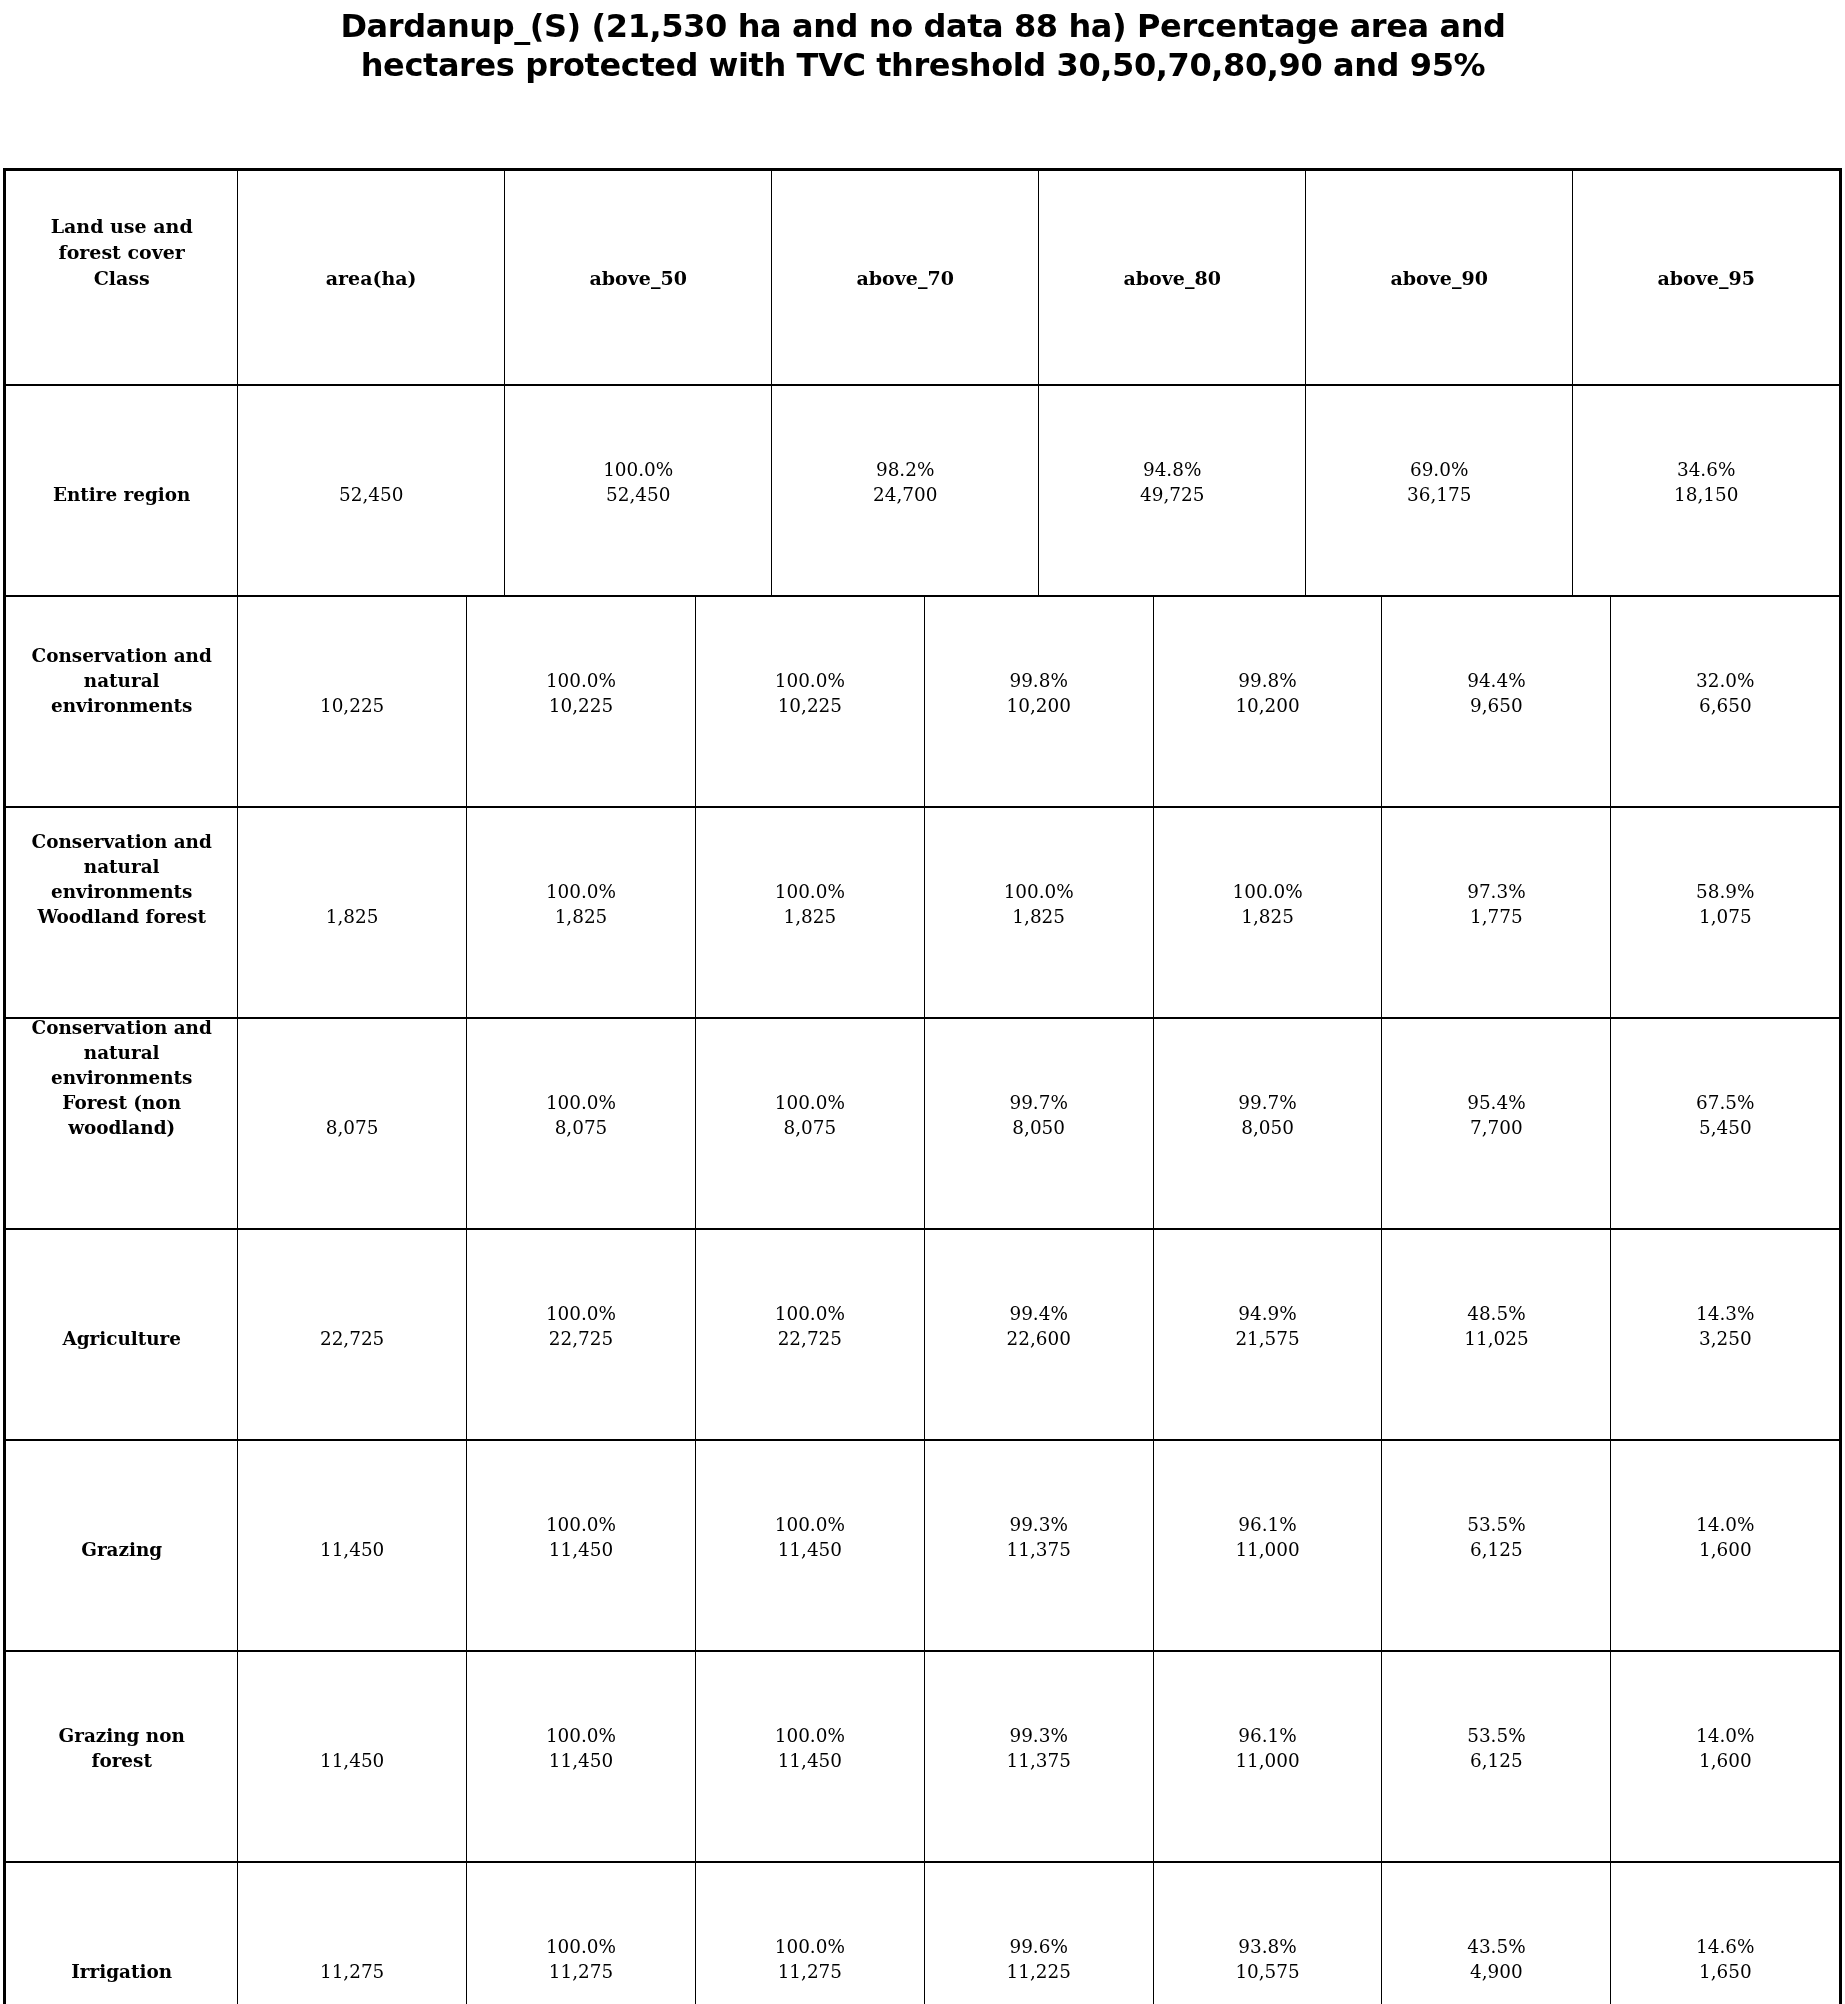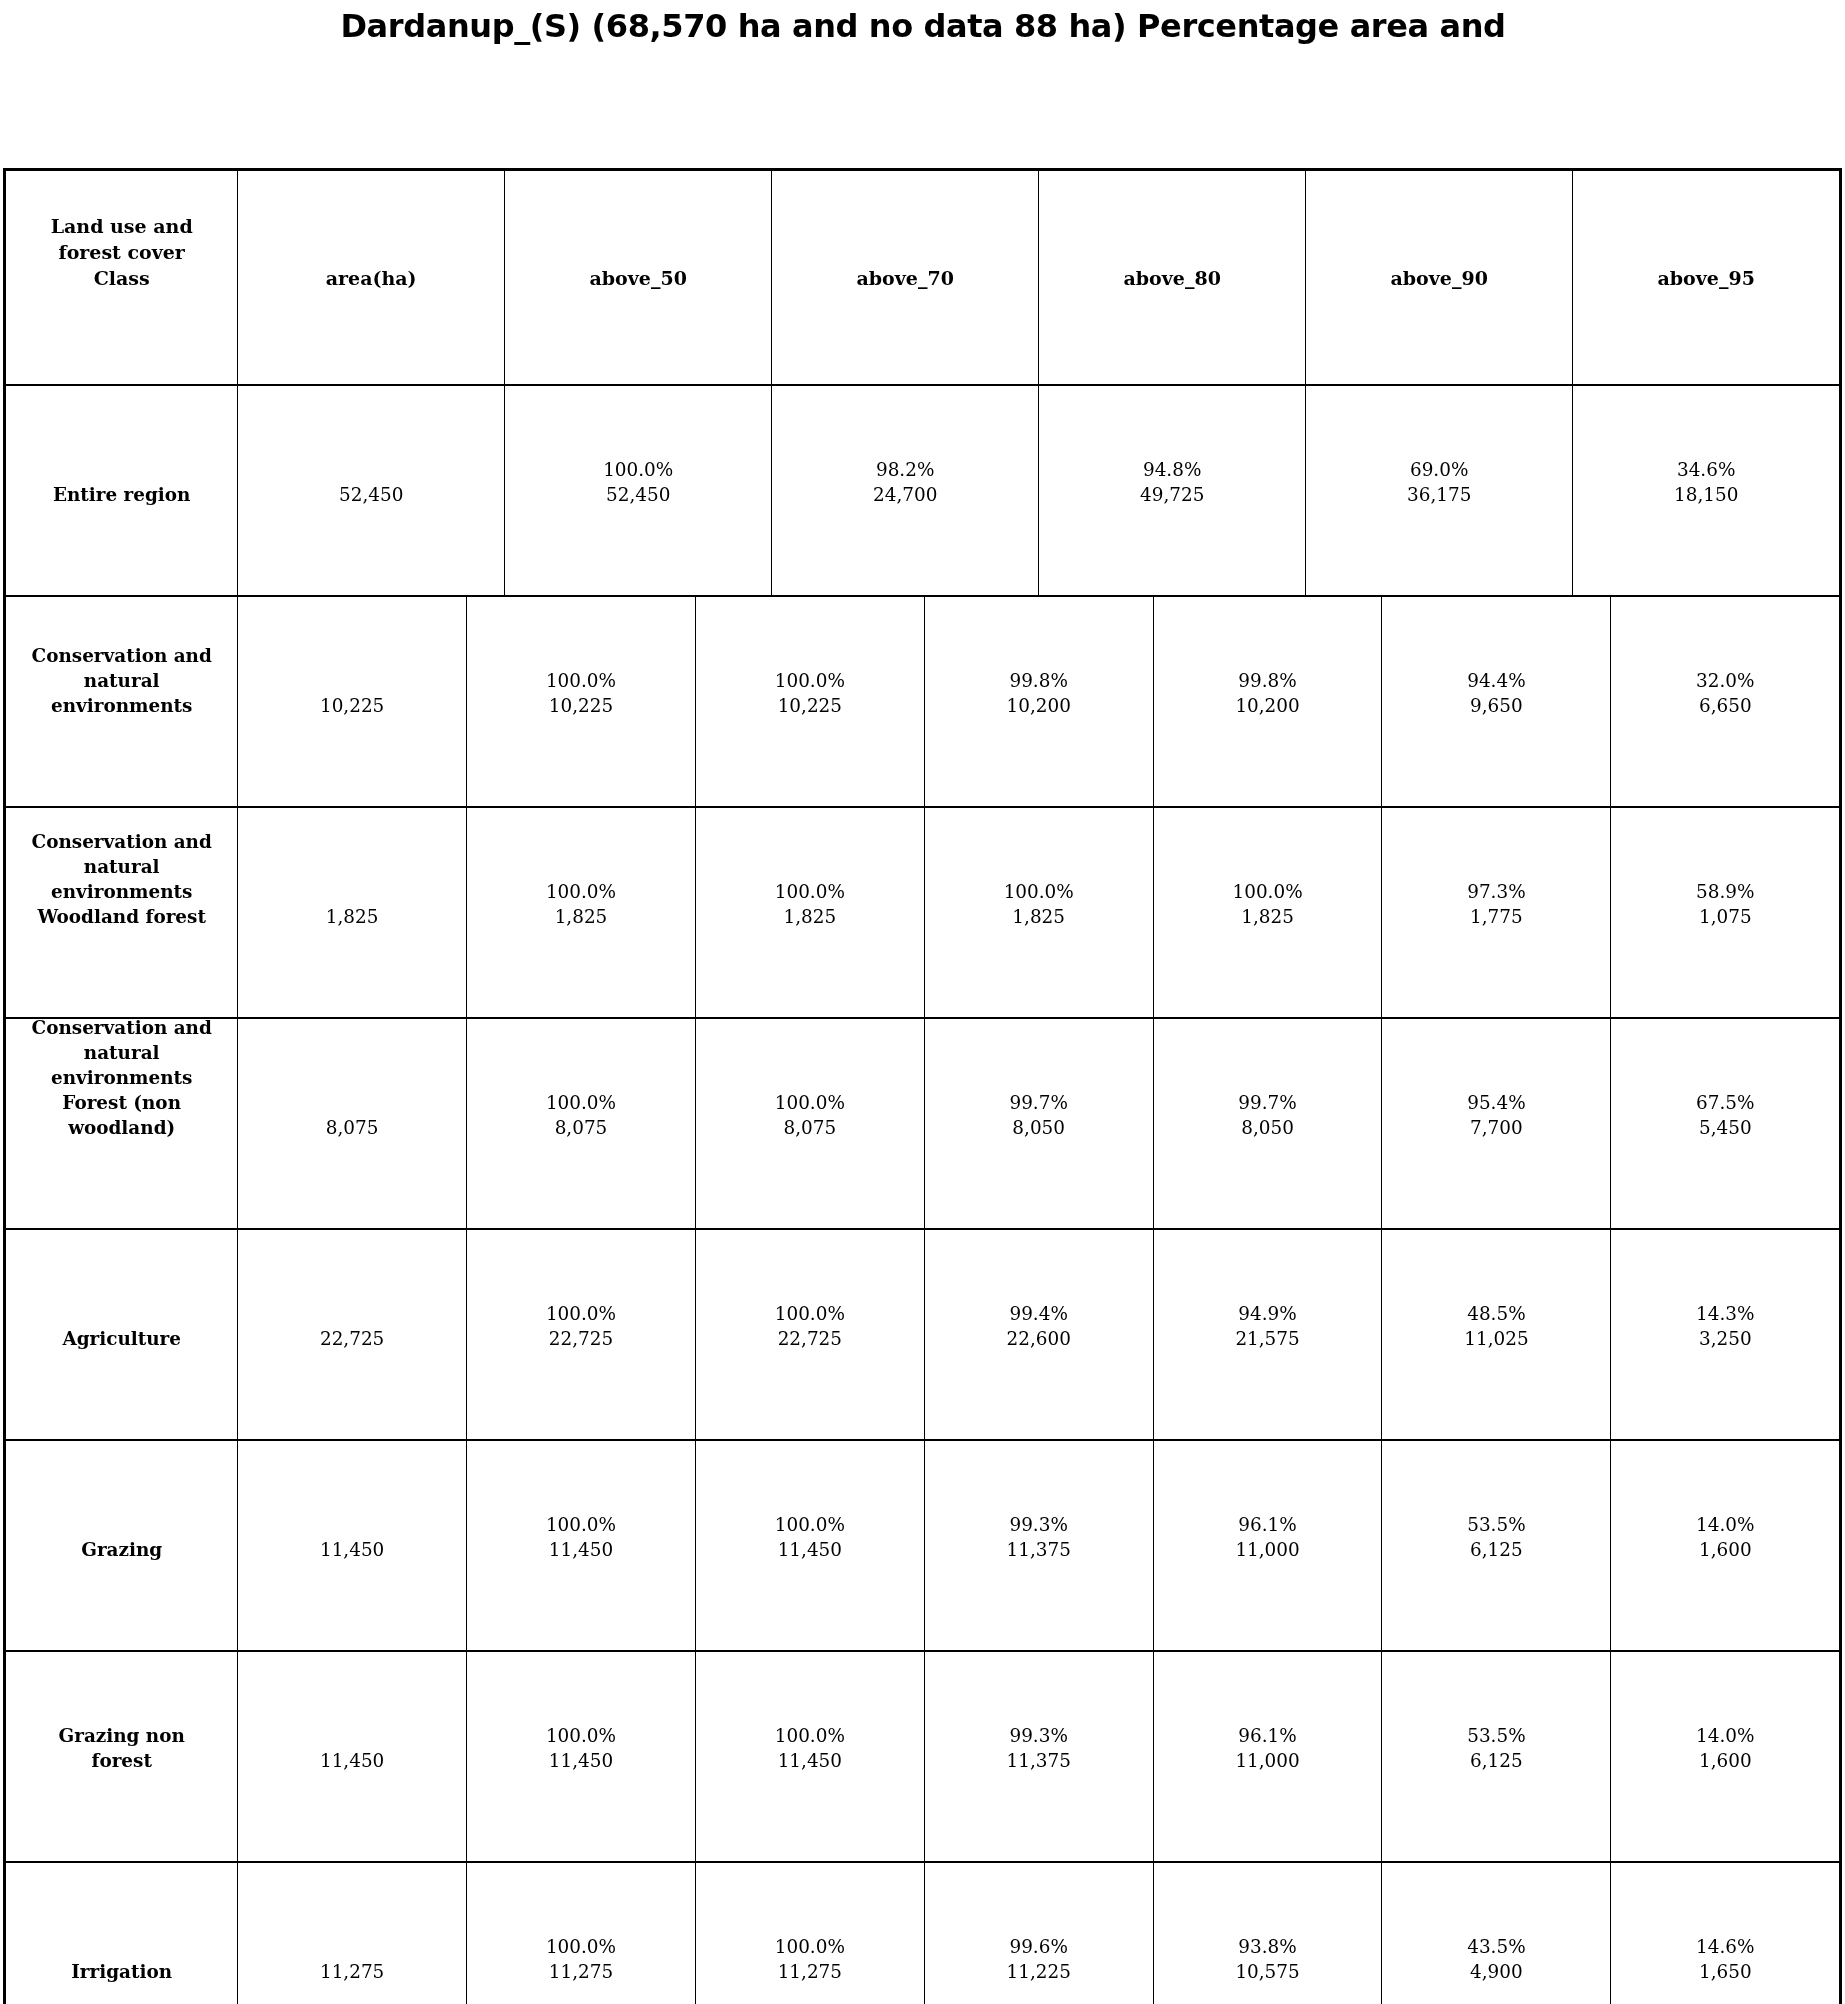--- a/index.html
+++ b/index.html
@@ -26,21 +26,22 @@
   .trow{height:211px;}
   .label-cell{font-weight:bold;white-space:pre-line;padding-left:12px;padding-right:12px;}
   .pair span{display:block;}
 </style>
 </head>
 <body>
 
 <div class="page">
 
   <div class="title">
-    <div>Dardanup_(S) (68,570 ha and no data 88 ha) Percentage area and</div>
+    <div>Dardanup_(S) (21,530 ha and no data 88 ha) Percentage area and</div>
+    <div>hectares protected with TVC threshold 30,50,70,80,90 and 95%</div>
   </div>
 
   <div class="tbl">
     <div class="row thead">
       <div class="cell label-cell">Land use and
 forest cover
 Class</div>
       <div class="cell">area(ha)</div>
       <div class="cell">above_50</div>
       <div class="cell">above_70</div>

